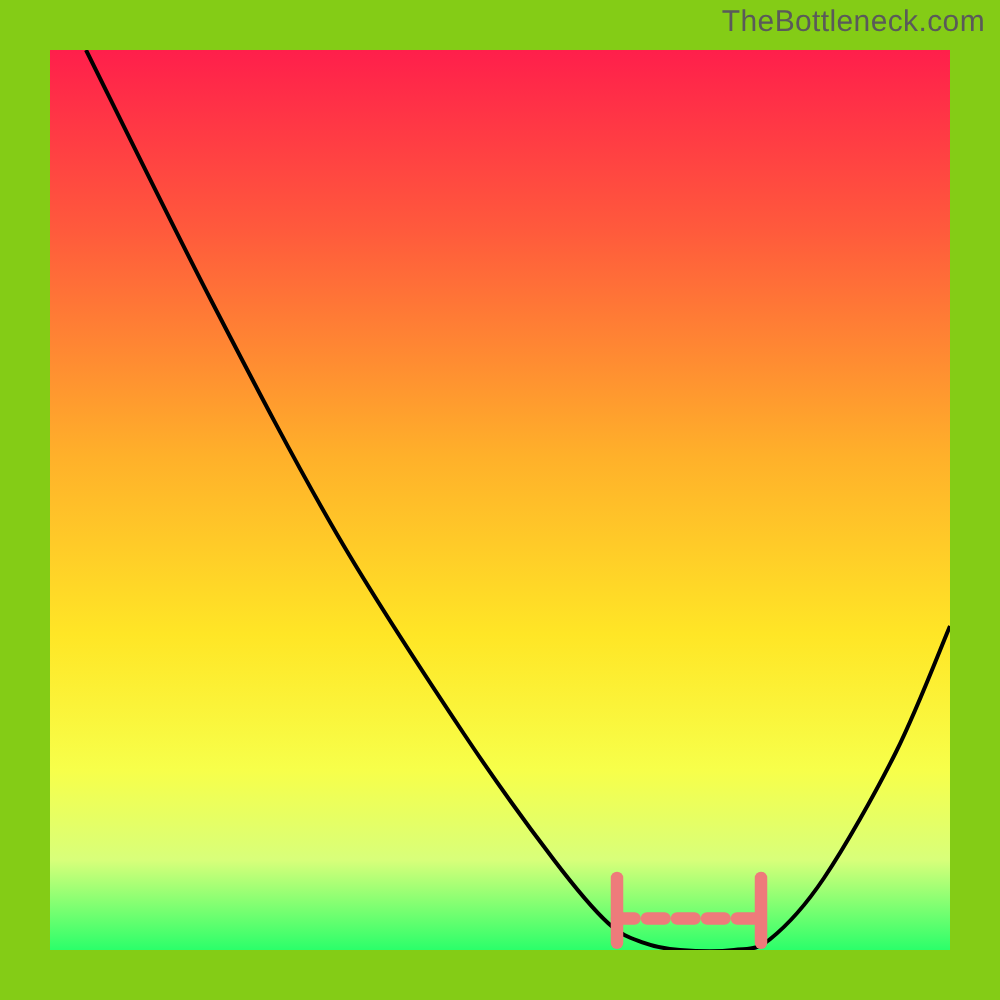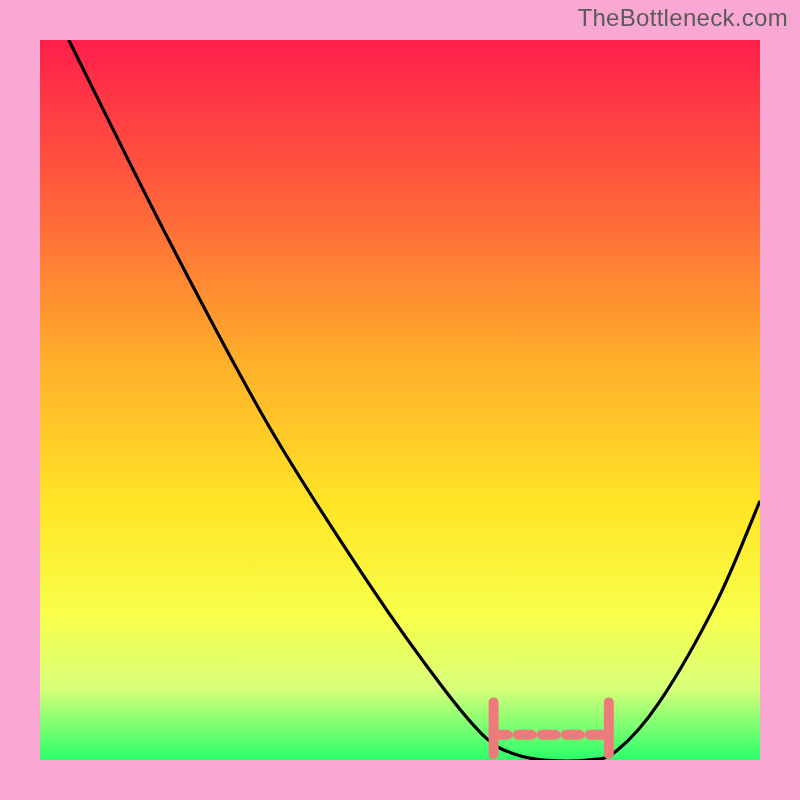--- a/index.html
+++ b/index.html
@@ -8,21 +8,21 @@
     width: 800px;
     height: 800px;
     background: #000;
     overflow: hidden;
     font-family: Arial, Helvetica, sans-serif;
   }
   .frame {
     position: relative;
     width: 800px;
     height: 800px;
-    background: #f9a8d4;
+    background: #84cc16;
   }
   .watermark {
     position: absolute;
     top: 4px;
     right: 12px;
     color: #5a5a5a;
     font-size: 24px;
     font-weight: 500;
     letter-spacing: 0.3px;
     z-index: 4;

